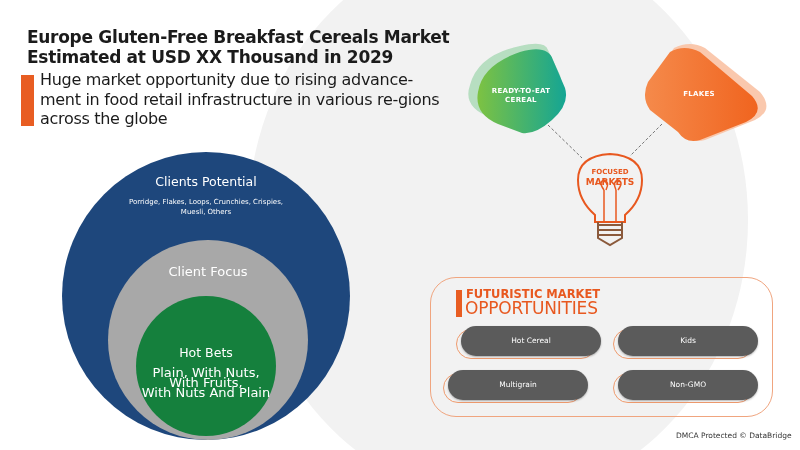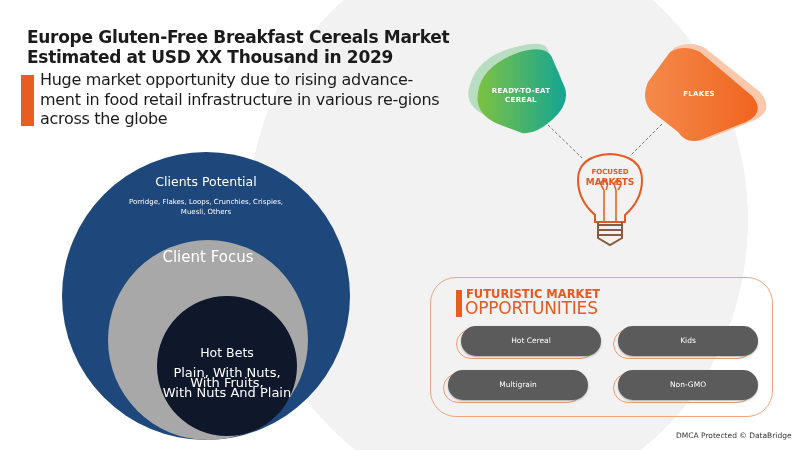--- a/index.html
+++ b/index.html
@@ -21,26 +21,26 @@
   }
   .subtitle {
     position: absolute; left: 40px; top: 70px; width: 400px;
     font-size: 16px; line-height: 19.5px; color: #1b1b1b;
     font-family: "DejaVu Sans", sans-serif; letter-spacing: -0.3px;
   }
 
   .circle { position: absolute; border-radius: 50%; text-align: center; color: #fff; }
   .c-outer { left: 62px; top: 152px; width: 288px; height: 288px; background: #1e477c; }
   .c-mid { left: 108px; top: 240px; width: 200px; height: 200px; background: #a8a8a8; }
-  .c-inner { left: 157px; top: 296px; width: 140px; height: 140px; background: #0f172a; }
+  .c-inner { left: 136px; top: 296px; width: 140px; height: 140px; background: #15803d; }
 
   .circle-label { position: absolute; left: 0; right: 0; font-family: "DejaVu Sans", sans-serif; }
   .outer-title { top: 22px; font-size: 12.5px; }
   .outer-desc { top: 45px; font-size: 7px; line-height: 10px; padding: 0 60px; }
-  .mid-title { top: 8px; font-size: 15px; }
+  .mid-title { top: 24px; font-size: 13px; }
   .mid-desc { top: 24px; font-size: 7px; }
   .inner-title { top: 49px; font-size: 12.5px; }
   .inner-desc { top: 72px; font-size: 13px; line-height: 10px; text-align: center; }
   .petal-label {
     position: absolute; color: #fff; font-weight: bold; font-size: 7px; line-height: 9px;
     text-align: center; font-family: "DejaVu Sans", sans-serif; letter-spacing: 0.3px;
   }
 
   .bulb-text {
     position: absolute; left: 580px; top: 168px; width: 60px; text-align: center;

